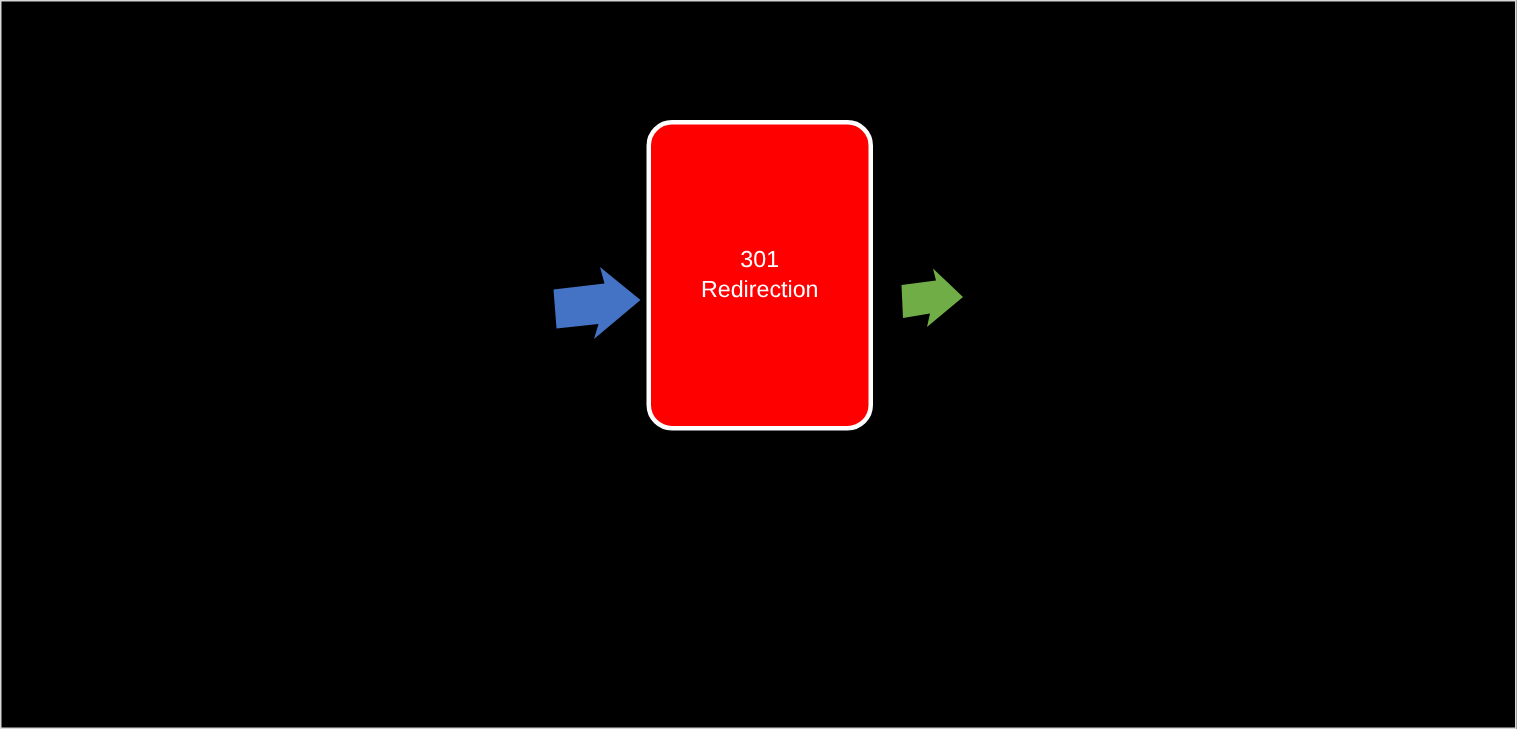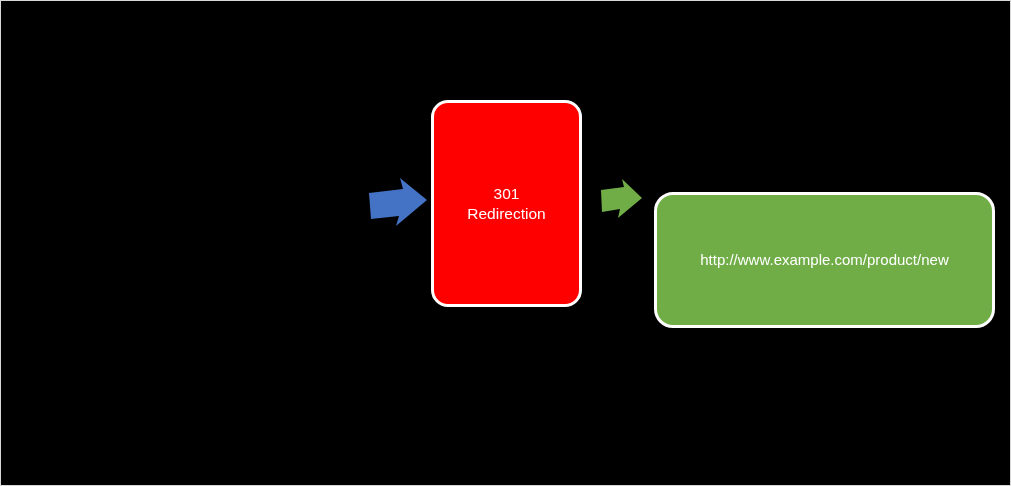--- a/index.html
+++ b/index.html
@@ -27,21 +27,20 @@
     box-sizing: border-box;
     display: flex;
     align-items: center;
     justify-content: center;
     text-align: center;
     color: #ffffff;
     border: 3px solid #ffffff;
     line-height: 1.28;
     white-space: pre-line;
     user-select: none;
-    margin-top: 20px;
   }
 
   #node-old {
     left: 4px;
     top: 172px;
     width: 355px;
     height: 139px;
     background: #4472c4;
     border-radius: 19px;
     font-size: 16.5px;
@@ -107,17 +106,14 @@
     <span>301
 Redirection</span>
   </div>
 
   <div class="arrow" id="arrow-green">
     <svg viewBox="0 0 44 42" preserveAspectRatio="none">
       <polygon points="2,12 25,9 23,1 43,20 19,40 21,31 3,34" fill="#70ad47"></polygon>
     </svg>
   </div>
 
-  <div class="node" id="node-new">
-    <span>http://www.example.com/product/new</span>
-  </div>
 
 </div>
 
 </body></html>

